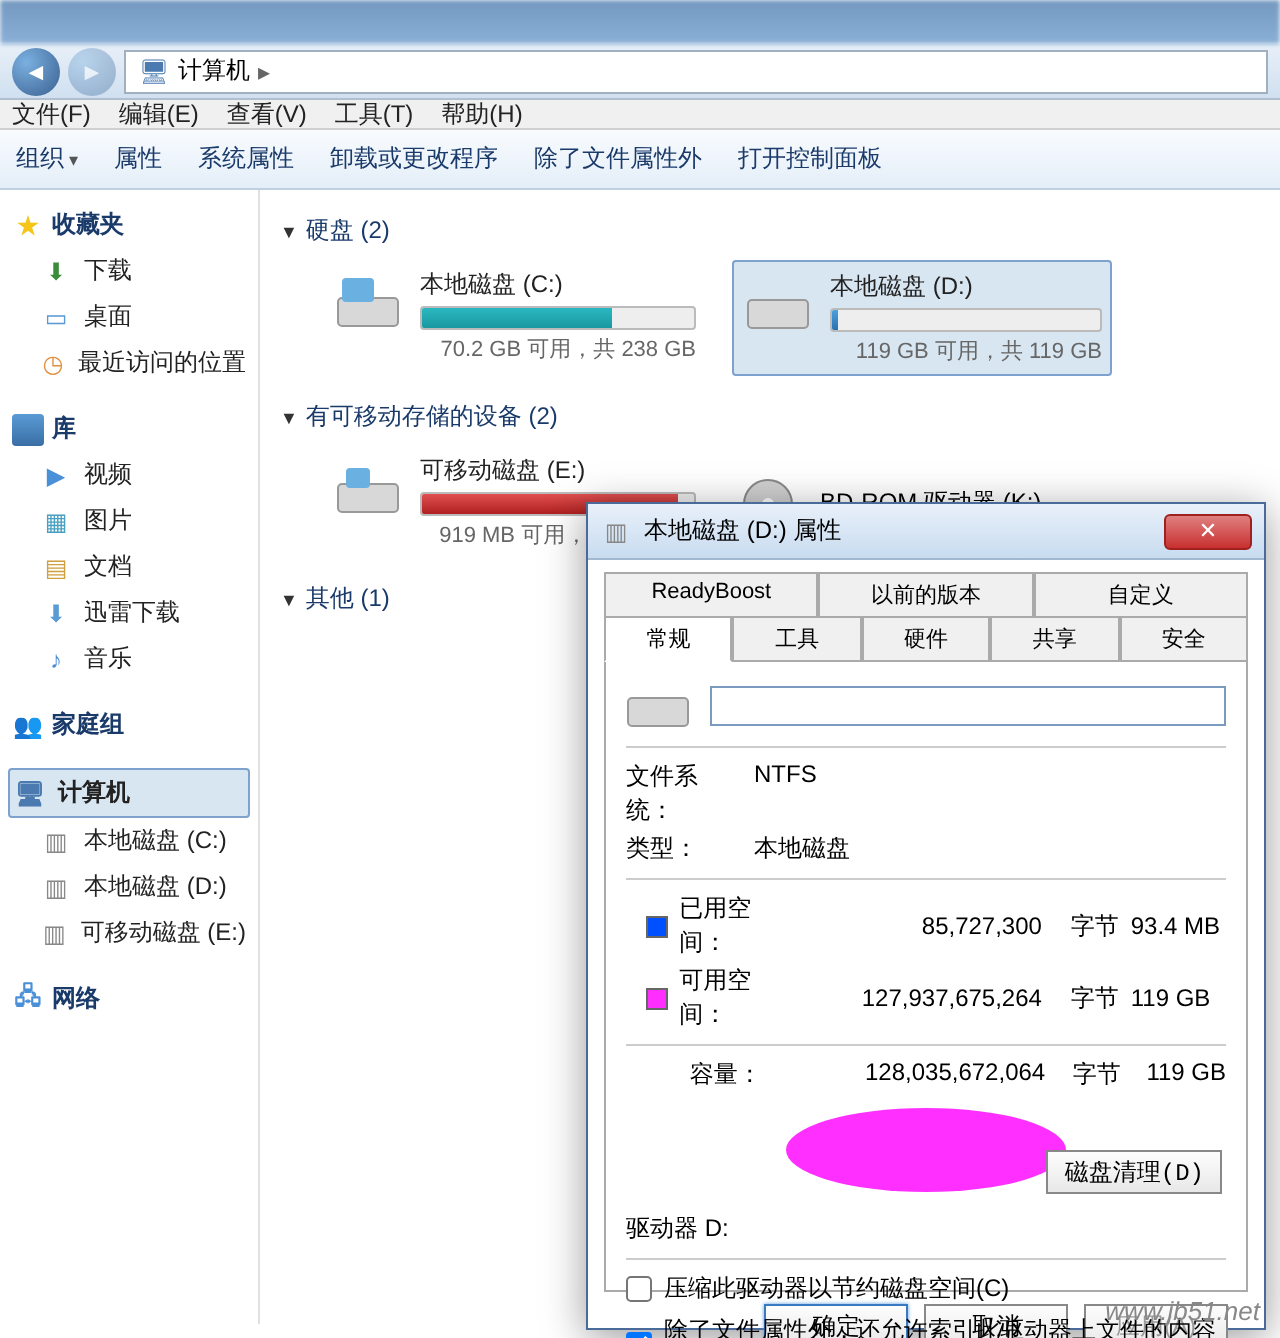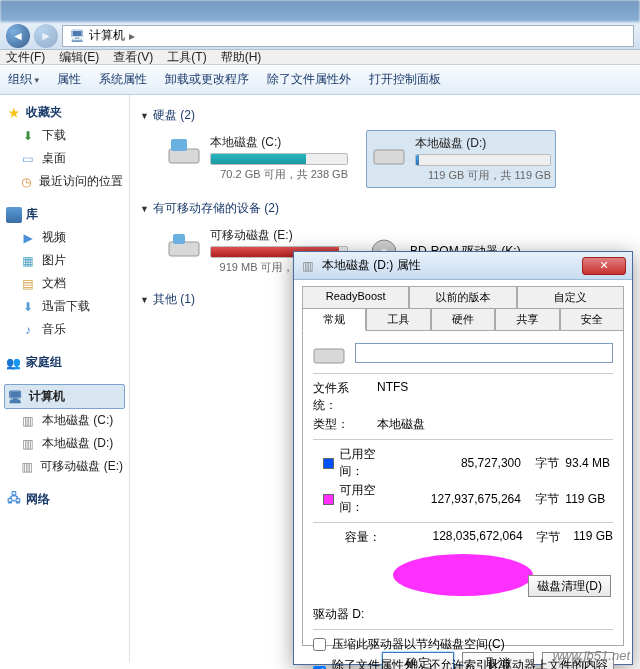--- a/index.html
+++ b/index.html
@@ -92,21 +92,21 @@
 .space .sz { width: 50px; text-align: left; }
 .cap { display: flex; gap: 6px; font-size: 12px; margin: 4px 0 4px 10px; }
 .cap .lab { width: 54px; }
 .cap .bytes { width: 130px; text-align: right; }
 .cap .unit { width: 34px; text-align: right; }
 .cap .sz { width: 50px; text-align: right; }
 .pie { width: 140px; height: 50px; margin: 8px auto 2px auto; position: relative; }
 .pie .disk { width: 140px; height: 42px; background: #ff30ff; border-radius: 50%; position: absolute; top: 0; }
 .pie .side { width: 140px; height: 42px; background: #c020c0; border-radius: 50%; position: absolute; top: 8px; z-index: -1; }
 .pie-lab { text-align: left; font-size: 12px; margin-bottom: 6px; }
-.cleanup { position: absolute; right: 12px; top: 244px; height: 22px; padding: 0 8px; border: 1px solid #888; background: linear-gradient(#fdfdfd,#e8e8e8); }
+.cleanup { position: absolute; right: 12px; top: 244px; height: 22px; padding: 0 8px; border: 1px solid #888; background: linear-gradient(#fdfdfd,#e8e8e8); font-family: Liberation Mono, monospace; }
 .chk { display: flex; align-items: center; gap: 6px; font-size: 11px; margin-top: 4px; }
 .chk input { width: 13px; height: 13px; }
 .dlg-foot { display: flex; justify-content: flex-end; gap: 8px; padding: 6px 10px; }
 .dlg-foot button { height: 22px; width: 72px; border: 1px solid #888; background: linear-gradient(#fdfdfd,#e8e8e8); }
 .dlg-foot button.def { border: 1px solid #3a7ac0; box-shadow: 0 0 2px #5a9ae0; }
 .dlg-foot button.dis { color: #999; }
 
 .watermark { position: absolute; right: 10px; bottom: 6px; color: #888; font-size: 13px; font-style: italic; }
 </style>
 </head>

